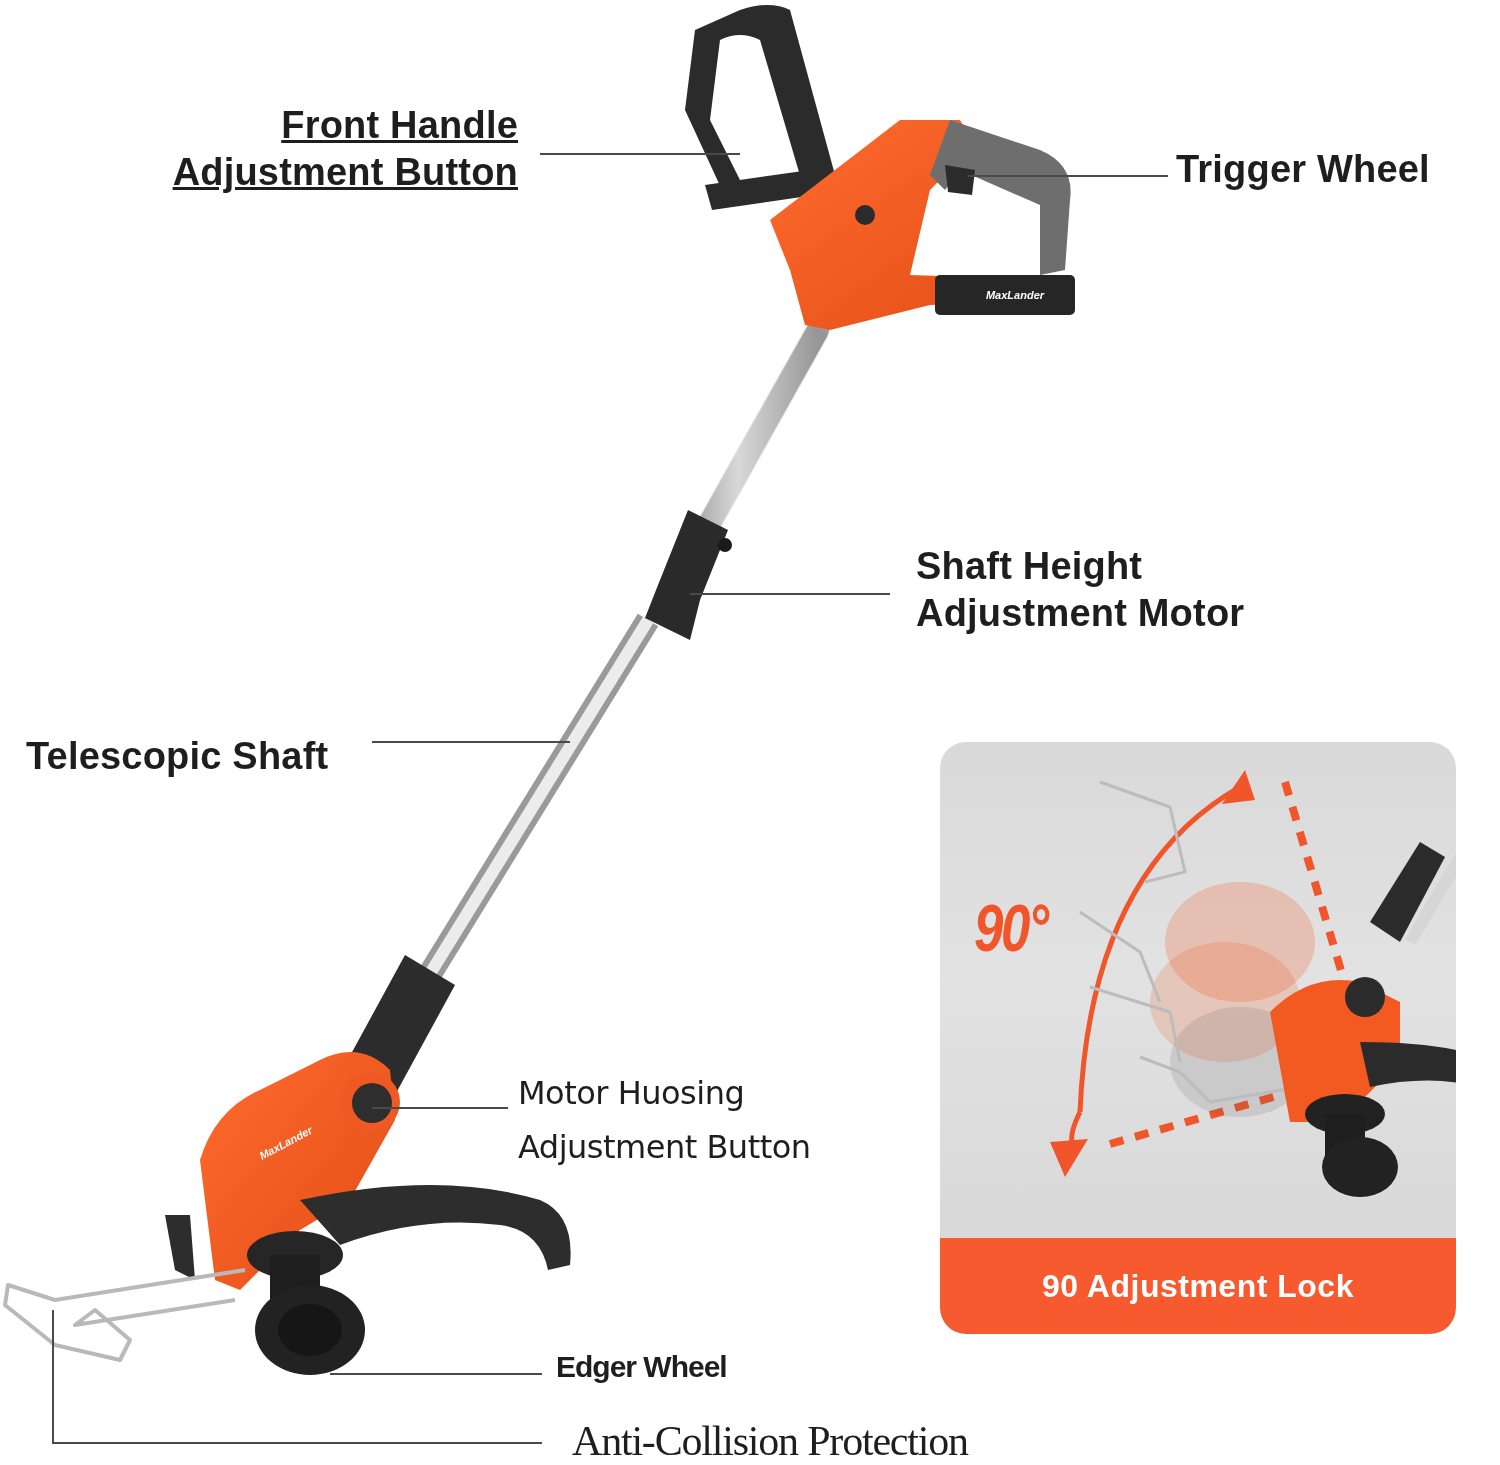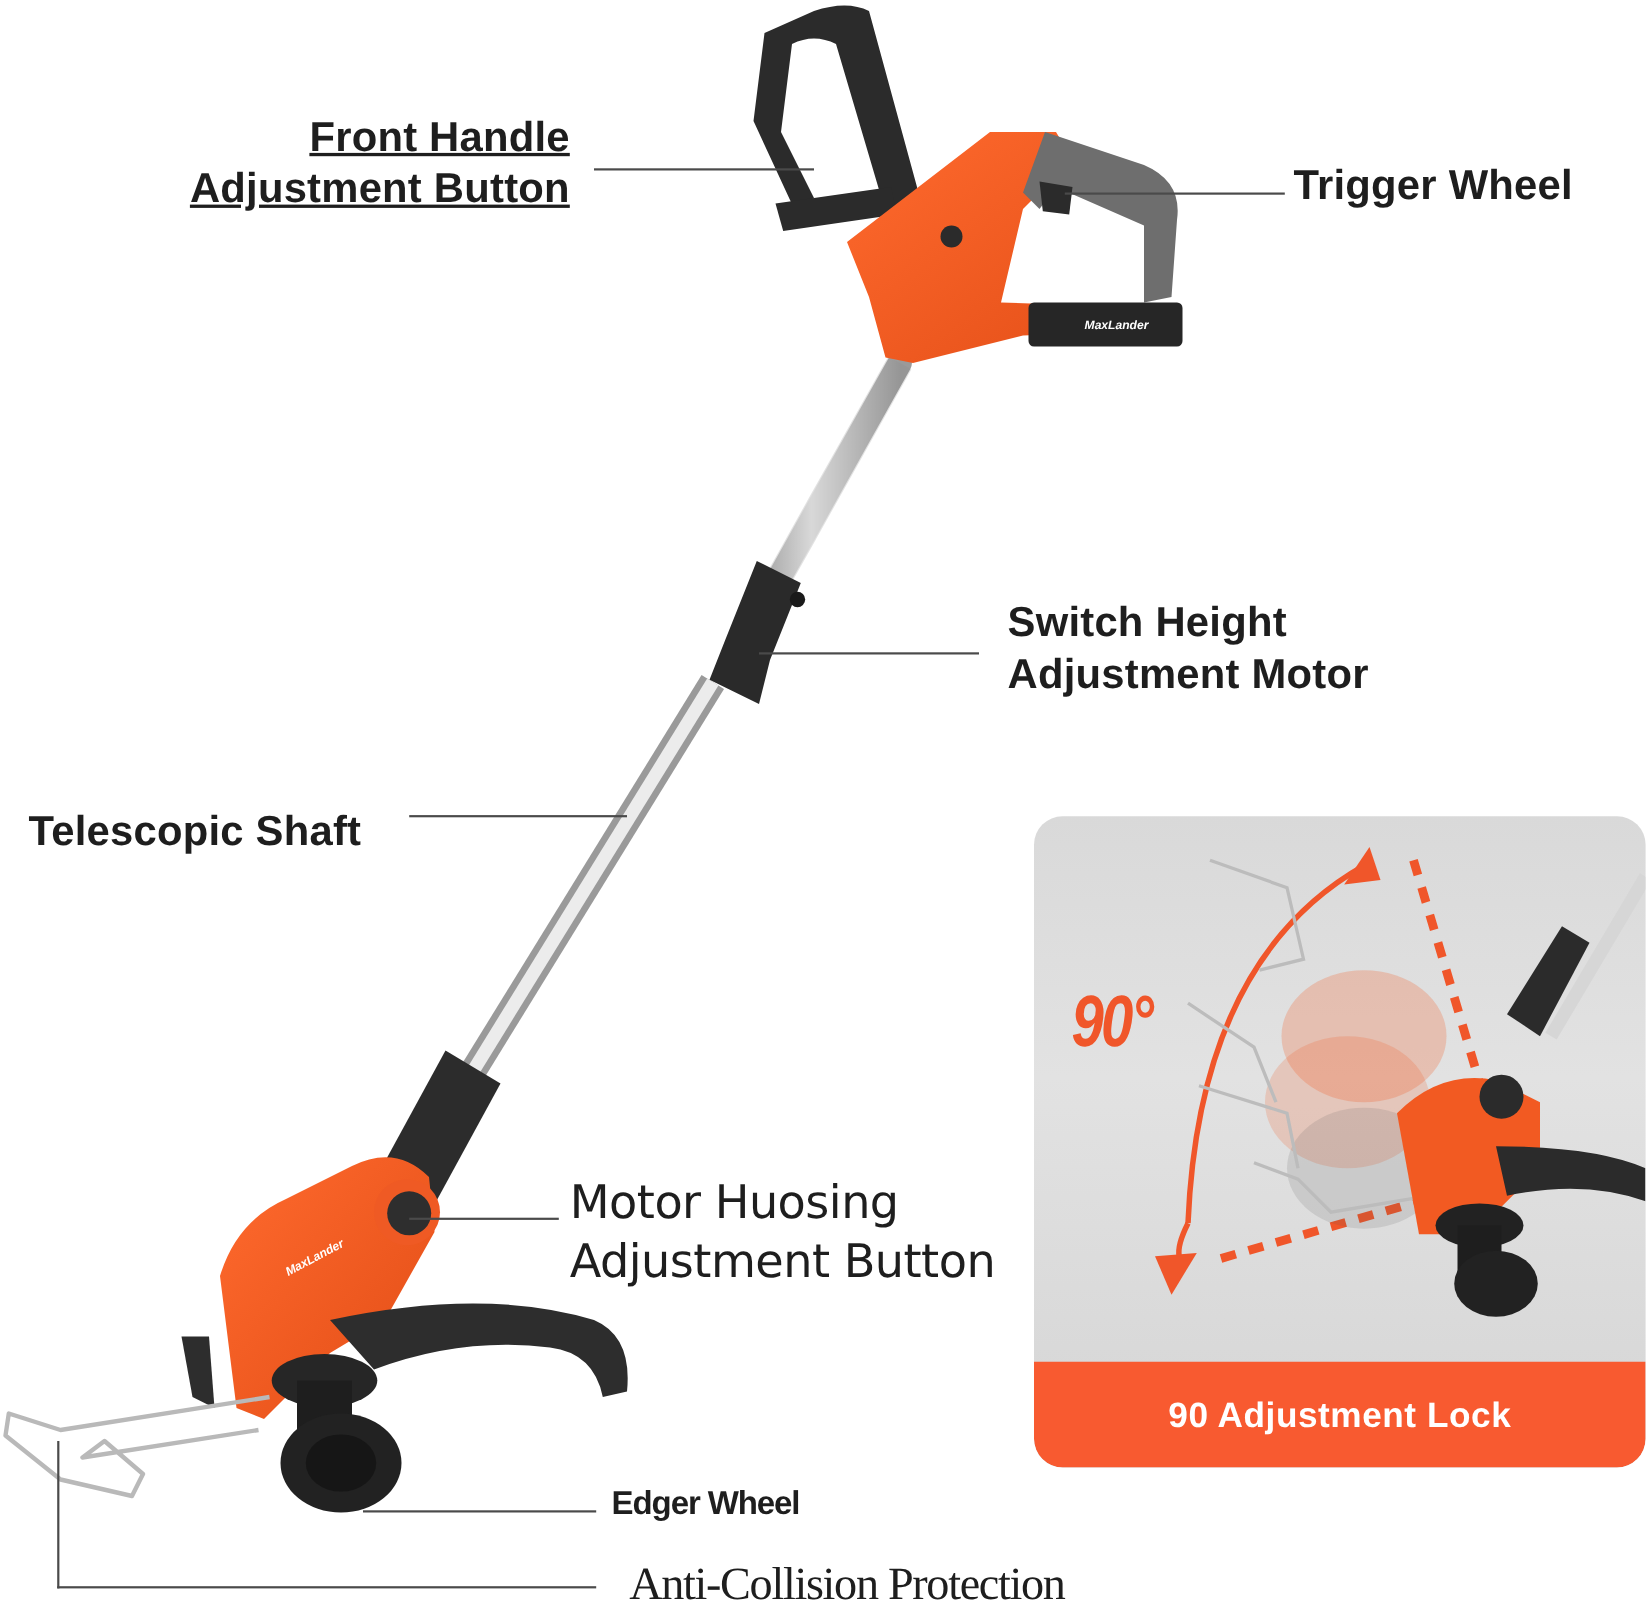--- a/index.html
+++ b/index.html
@@ -1,25 +1,25 @@
 <!DOCTYPE html>
 <html><head>
 <meta charset="utf-8">
 <style>
   html, body { margin:0; padding:0; background:#ffffff; }
   body { width:1500px; height:1465px; position:relative; overflow:hidden; font-family:"Liberation Sans", sans-serif; }
   .stage { position:absolute; left:0; top:0; width:1500px; height:1465px; }
   .label { position:absolute; color:#1e1e1e; font-weight:bold; font-size:38px; line-height:47px; white-space:nowrap; letter-spacing:0.2px; }
-  .label.light { font-weight:normal; font-family:"DejaVu Sans", sans-serif; font-size:42px; line-height:54px; letter-spacing:-0.5px; }
+  .label.light { font-weight:normal; font-family:"DejaVu Sans", sans-serif; font-size:32px; line-height:54px; letter-spacing:-0.5px; }
   .label.condensed { font-family:"Liberation Sans", sans-serif; font-weight:bold; font-size:30px; letter-spacing:-1px; }
   .label.condensed-light { font-family:Liberation Serif, serif; font-weight:normal; font-size:42px; letter-spacing:-1.2px;margin-left:16px; }
   .label.right { text-align:right; }
   .leader { position:absolute; background:#4a4a4a; }
   svg.product { position:absolute; left:0; top:0; }
-  .inset { position:absolute; left:940px; top:742px; width:556px; height:592px; border-radius:26px; background:linear-gradient(180deg,#d9d9d9 0%, #e2e2e2 40%, #d5d5d5 100%); overflow:hidden;text-align:right; }
+  .inset { position:absolute; left:940px; top:742px; width:516px; height:592px; border-radius:26px; background:linear-gradient(180deg,#d9d9d9 0%, #e2e2e2 40%, #d5d5d5 100%); overflow:hidden;text-align:right; }
   .inset-banner { position:absolute; left:0; bottom:0; width:100%; height:96px; background:#f85a30; border-radius:0 0 26px 26px; display:flex; align-items:center; justify-content:center; }
   .inset-banner span { color:#ffffff; font-weight:bold; font-size:32px; letter-spacing:0.5px; white-space:nowrap; }
   .inset-angle { position:absolute; left:34px; top:148px; color:#f0562a; font-weight:bold; font-style:italic; font-size:66px; letter-spacing:-3px; transform:scaleX(0.8); transform-origin:left top; }
 </style>
 </head>
 <body>
 
 <div class="stage">
 
   <svg class="product" width="1500" height="1465" viewBox="0 0 1500 1465">
@@ -95,21 +95,21 @@
   <div class="label right" style="left:100px; top:102px; width:418px;text-decoration:underline;">
     <div>Front Handle</div>
     <div>Adjustment Button</div>
   </div>
 
   <div class="label" style="left:1176px; top:146px;">
     <div>Trigger Wheel</div>
   </div>
 
   <div class="label" style="left:916px; top:543px;">
-    <div>Switch Height</div>
+    <div>Shaft Height</div>
     <div>Adjustment Motor</div>
   </div>
 
   <div class="label" style="left:26px; top:717px;margin-top:16px;">
     <div>Telescopic Shaft</div>
   </div>
 
   <div class="label light" style="left:518px; top:1066px;">
     <div>Motor Huosing</div>
     <div>Adjustment Button</div>

